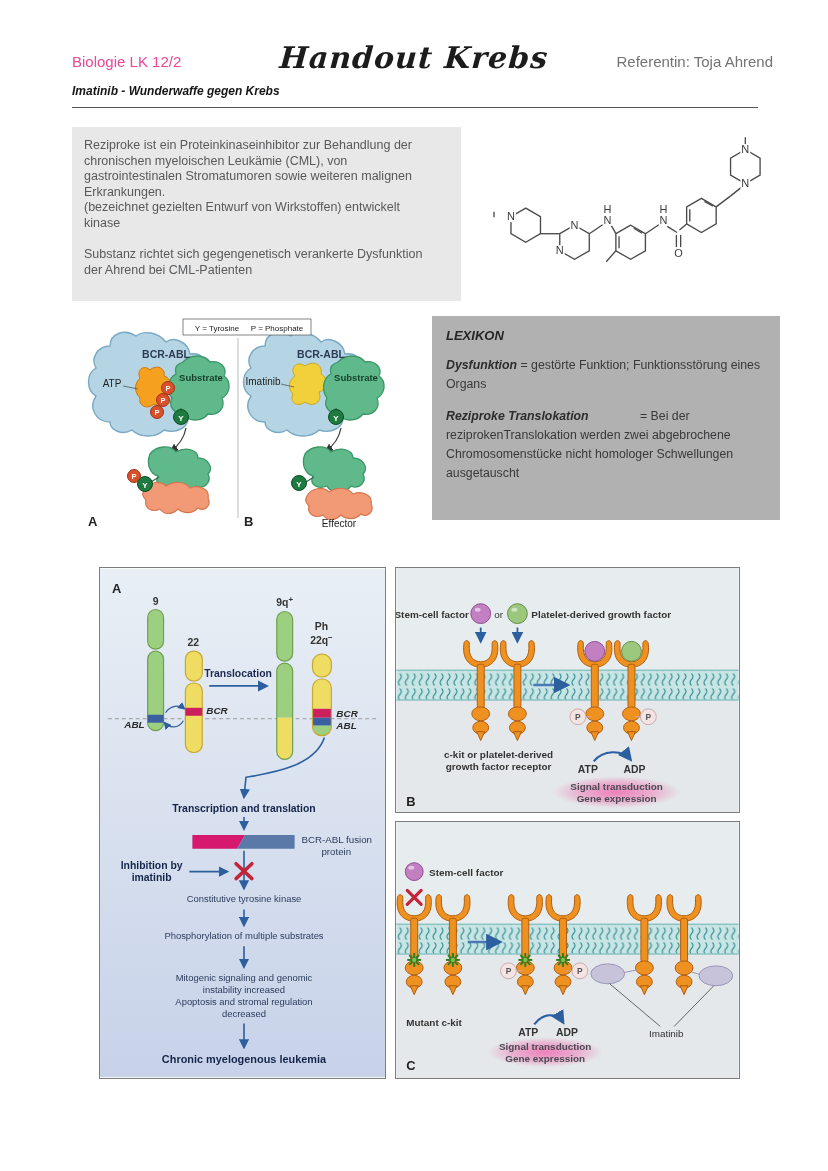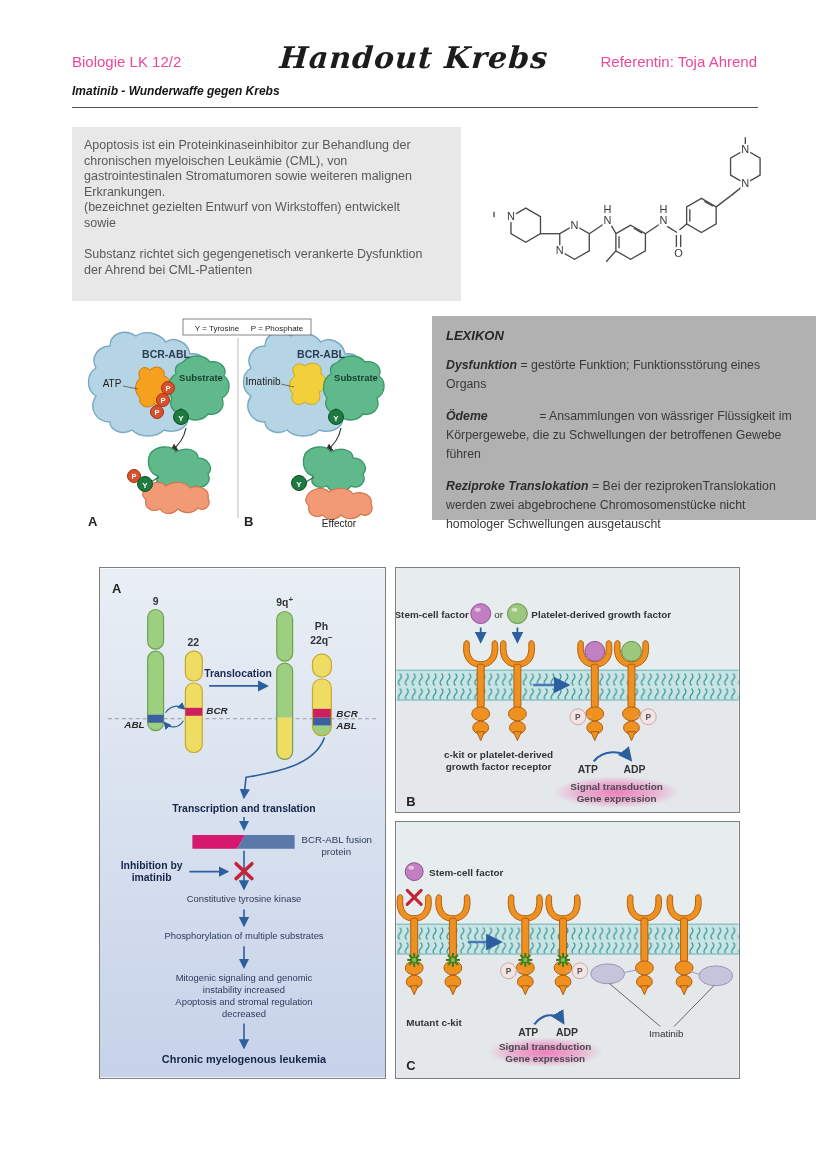--- a/index.html
+++ b/index.html
@@ -4,39 +4,39 @@
 <style>
   * { margin:0; padding:0; box-sizing:border-box; }
   body { background:#ffffff; font-family:"Liberation Sans", sans-serif; }
   .page { position:relative; width:828px; height:1171px; background:var(--page-bg,#ffffff); overflow:hidden; }
 
   
   .hdr-course { position:absolute; left:72px; top:53px; font-size:15px; color:#ec4899; }
   .hdr-title  { position:absolute; left:0; right:0; top:40px; text-align:center;
                 font-family:"DejaVu Serif", serif; font-style:italic; font-weight:bold;
                 font-size:30px; color:#1c1c1c; transform:skewX(-4deg); letter-spacing:1px; }
-  .hdr-ref    { position:absolute; right:71px; top:53px; font-size:15px; color:#ec4899; }
+  .hdr-ref    { position:absolute; right:55px; top:53px; font-size:15px; color:#737373; }
   .subtitle   { position:absolute; left:72px; top:84px; font-size:12px; font-weight:bold;
                 font-style:italic; color:#161616; }
   .rule { position:absolute; left:72px; top:107px; width:686px; border-top:1.2px solid #555; }
 
   
   .intro { position:absolute; left:72px; top:127px; width:389px; height:174px;
            background:var(--box-gray,#e8e8e8); padding:11px 12px; }
   .intro .line { font-size:12.5px; line-height:15.6px; min-height:15.6px;
                  color:#58595b; white-space:nowrap; }
 
   
   .molecule { position:absolute; left:488px; top:126px; }
 
   
   .mech { position:absolute; left:78px; top:316px; }
 
   
-  .lexikon { position:absolute; left:432px; top:316px; width:384px; height:204px;
+  .lexikon { position:absolute; left:432px; top:316px; width:348px; height:204px;
              background:var(--lex-gray,#b1b1b1); padding:12px 14px; color:#39393b; }
   .lexikon h3 { font-size:13px; font-style:italic; color:#262628; margin-bottom:13px; }
   .lex-entry { font-size:12.3px; line-height:19px; margin-bottom:13px; }
   .lex-term { font-weight:bold; font-style:italic; color:#2c2c2e; }
   .lex-entry:nth-of-type(2) .lex-term { margin-right:48px; }
 
   
   .panelA { position:absolute; left:99px;  top:567px; border:1.5px solid #7e7e7e; }
   .panelB { position:absolute; left:395px; top:567px; border:1.5px solid #7e7e7e; }
   .panelC { position:absolute; left:395px; top:821px; border:1.5px solid #7e7e7e; }
@@ -94,26 +94,26 @@
     </defs>
   </svg>
 
   <div class="hdr-course">Biologie LK 12/2</div>
   <div class="hdr-title">Handout Krebs</div>
   <div class="hdr-ref">Referentin: Toja Ahrend</div>
   <div class="subtitle">Imatinib - Wunderwaffe gegen Krebs</div>
   <div class="rule"></div>
 
   <div class="intro">
-    <div class="line">Apoptosis ist ein Proteinkinaseinhibitor zur Behandlung der</div>
+    <div class="line">Reziproke ist ein Proteinkinaseinhibitor zur Behandlung der</div>
     <div class="line">chronischen myeloischen Leukämie (CML), von</div>
     <div class="line">gastrointestinalen Stromatumoren sowie weiteren malignen</div>
     <div class="line">Erkrankungen.</div>
     <div class="line">(bezeichnet gezielten Entwurf von Wirkstoffen) entwickelt</div>
-    <div class="line">sowie</div>
+    <div class="line">kinase</div>
     <div class="line"></div>
     <div class="line">Substanz richtet sich gegengenetisch verankerte Dysfunktion</div>
     <div class="line">der Ahrend bei CML-Patienten</div>
   </div>
 
   <svg class="molecule" width="292" height="140" viewBox="0 0 292 140">
     <g transform="translate(6,4) scale(1.22)">
       <g fill="none" stroke="#4a4a4a" stroke-width="1.1">
         <polygon points="26,64 13.9,71 13.9,85 26,92 38.1,85 38.1,71"></polygon>
         <polygon points="66,78 53.9,85 53.9,99 66,106 78.1,99 78.1,85"></polygon>
@@ -228,21 +228,20 @@
     <g>
       <rect x="105" y="3" width="128" height="16" fill="#ffffff" stroke="#666" stroke-width="0.8"></rect>
       <text x="139" y="14.5" text-anchor="middle" font-size="8" fill="#222">Y = Tyrosine</text>
       <text x="199" y="14.5" text-anchor="middle" font-size="8" fill="#222">P = Phosphate</text>
     </g>
   </svg>
 
   <div class="lexikon">
     <h3>LEXIKON</h3>
     <p class="lex-entry"><span class="lex-term">Dysfunktion</span> <span>= gestörte Funktion; Funktionsstörung eines Organs</span></p>
-    <p class="lex-entry"><span class="lex-term">Ödeme</span> <span>= Ansammlungen von wässriger Flüssigkeit im Körpergewebe, die zu Schwellungen der betroffenen Gewebe führen</span></p>
     <p class="lex-entry"><span class="lex-term">Reziproke Translokation</span> <span>= Bei der reziprokenTranslokation werden zwei abgebrochene Chromosomenstücke nicht homologer Schwellungen ausgetauscht</span></p>
   </div>
 
   <svg class="panelA" width="287" height="512" viewBox="0 0 287 512">
     <rect x="0" y="0" width="287" height="512" fill="url(#gradA)"></rect>
     <text x="12" y="24" font-size="13" font-weight="bold" fill="#222">A</text>
 
     <line x1="8" y1="151" x2="279" y2="151" stroke="#9a9a9a" stroke-width="1" stroke-dasharray="4,3"></line>
 
     <g>

